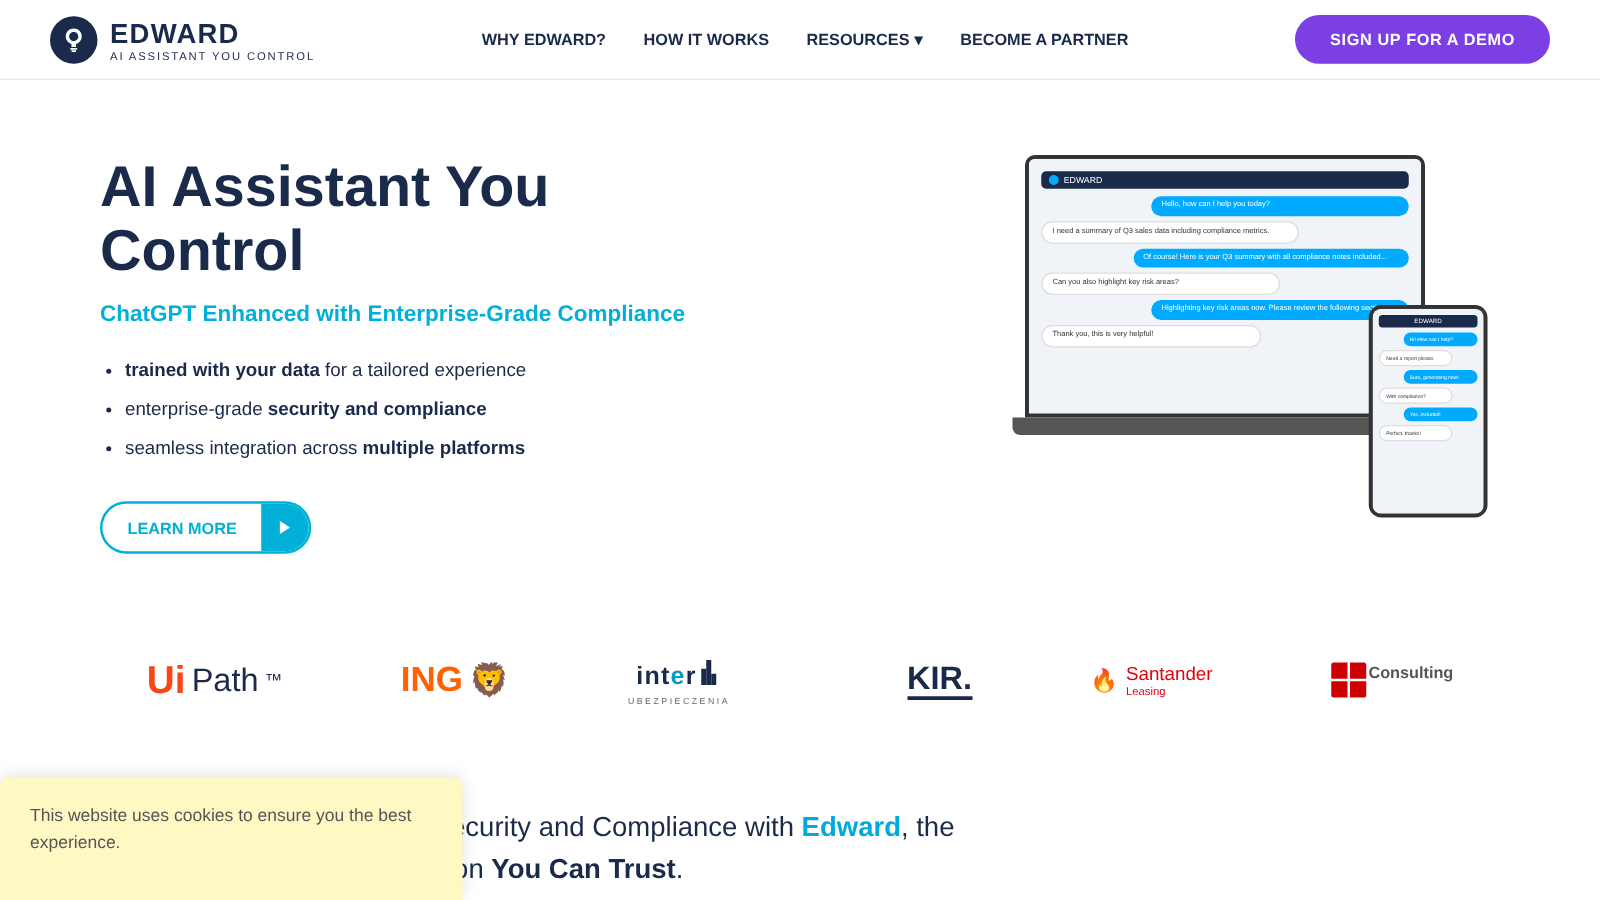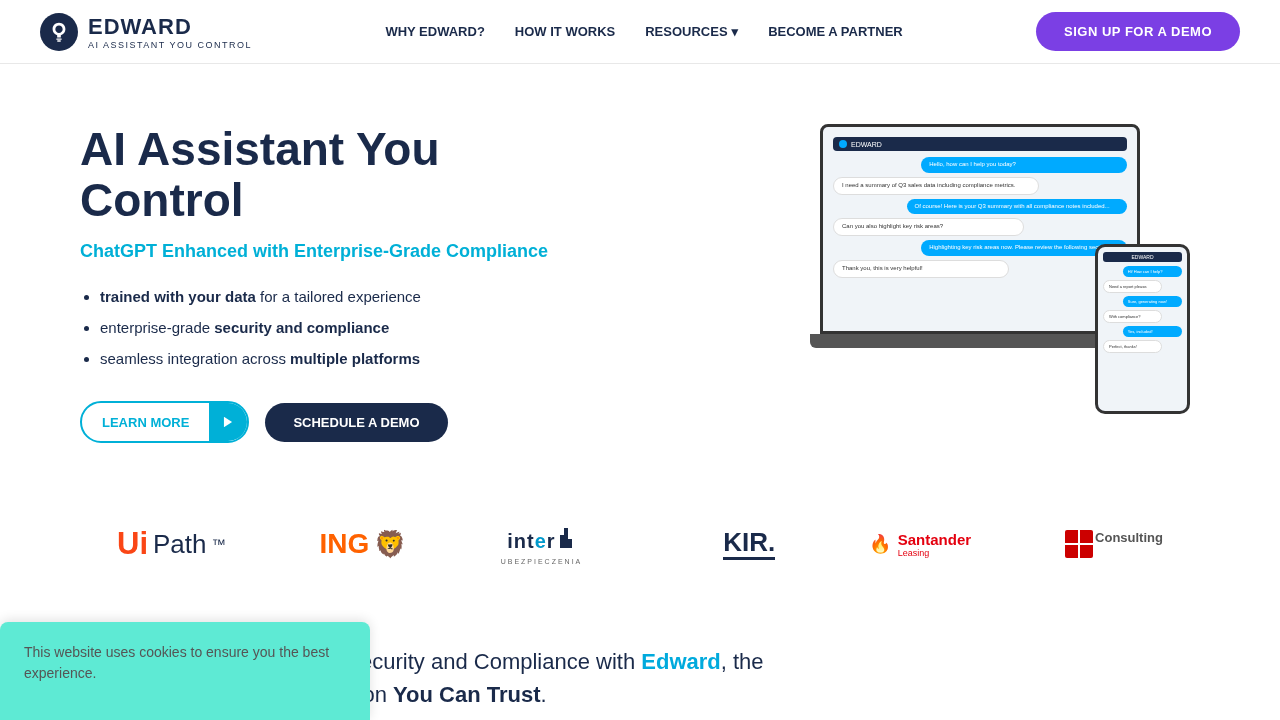--- a/index.html
+++ b/index.html
@@ -110,21 +110,21 @@
     
     .bottom-section {
       padding: 40px 80px 20px 80px; max-width: 1280px; margin: 0 auto;
     }
     .bottom-text { font-size: 22px; color: #1a2a4a; line-height: 1.5; }
     .bottom-text strong { font-weight: 800; }
 
     
     .cookie-banner {
       position: fixed; bottom: 0; left: 0;
-      background: #5eead4; border-radius: 8px 8px 0 0;
+      background: #fef9c3; border-radius: 8px 8px 0 0;
       padding: 20px 24px; width: 370px; max-width: 100%;
       box-shadow: 0 -2px 12px rgba(0,0,0,0.12); z-index: 999;
     }
     .cookie-text { font-size: 14px; color: #555; line-height: 1.5; margin-bottom: 16px; }
     .btn-got-it {
       background: #4a90d9; color: white; border: none; border-radius: 6px;
       padding: 12px 60px; font-size: 14px; font-weight: 600; cursor: pointer;
       width: 100%;
     }
   </style>
@@ -172,21 +172,20 @@
     </ul>
     <div class="hero-ctas">
       <button class="btn-learn">
         <span class="btn-learn-text">LEARN MORE</span>
         <span class="btn-learn-icon">
           <svg viewBox="0 0 24 24">
               <polygon points="5,3 19,12 5,21"></polygon>
             </svg>
         </span>
       </button>
-      <button class="btn-demo">SCHEDULE A DEMO</button>
     </div>
   </div>
 
   <div class="hero-right">
     <div class="laptop-container">
       <div class="laptop-screen">
         <div class="laptop-screen-inner">
 
           <div style="background:#1a2a4a;color:white;font-size:7px;padding:3px 6px;border-radius:4px;margin-bottom:6px;display:flex;align-items:center;gap:4px;">
             <span style="background:#00aaff;border-radius:50%;width:8px;height:8px;display:inline-block;"></span>
@@ -246,21 +245,21 @@
     <span style="font-size:7px;letter-spacing:2px;color:#666;">UBEZPIECZENIA</span>
   </div>
 
   <div class="logo-brand" style="flex-direction:column;align-items:flex-start;margin-left:47px;">
     <span style="font-size:26px;font-weight:900;color:#1a2a4a;border-bottom:3px solid #1a2a4a;padding-bottom:2px;line-height:1;">KIR.</span>
   </div>
 
   <div class="logo-brand" style="flex-direction:row;align-items:center;gap:6px;">
     <span style="color:#e4000f;font-size:18px;font-weight:800;">🔥</span>
     <div style="display:flex;flex-direction:column;">
-      <span style="font-size:15px;font-weight:700;color:#e4000f;">Santander</span>
+      <span style="font-size:15px;font-weight:400;color:#e4000f;">Santander</span>
       <span style="font-size:9px;color:#e4000f;">Leasing</span>
     </div>
   </div>
 
   <div class="logo-brand" style="align-items:flex-start;gap:2px;">
     <div style="display:grid;grid-template-columns:1fr 1fr;gap:2px;width:28px;height:28px;">
       <div style="background:#cc0000;border-radius:2px 0 0 0;"></div>
       <div style="background:#cc0000;border-radius:0 2px 0 0;"></div>
       <div style="background:#cc0000;border-radius:0 0 0 2px;"></div>
       <div style="background:#cc0000;border-radius:0 0 2px 0;"></div>

